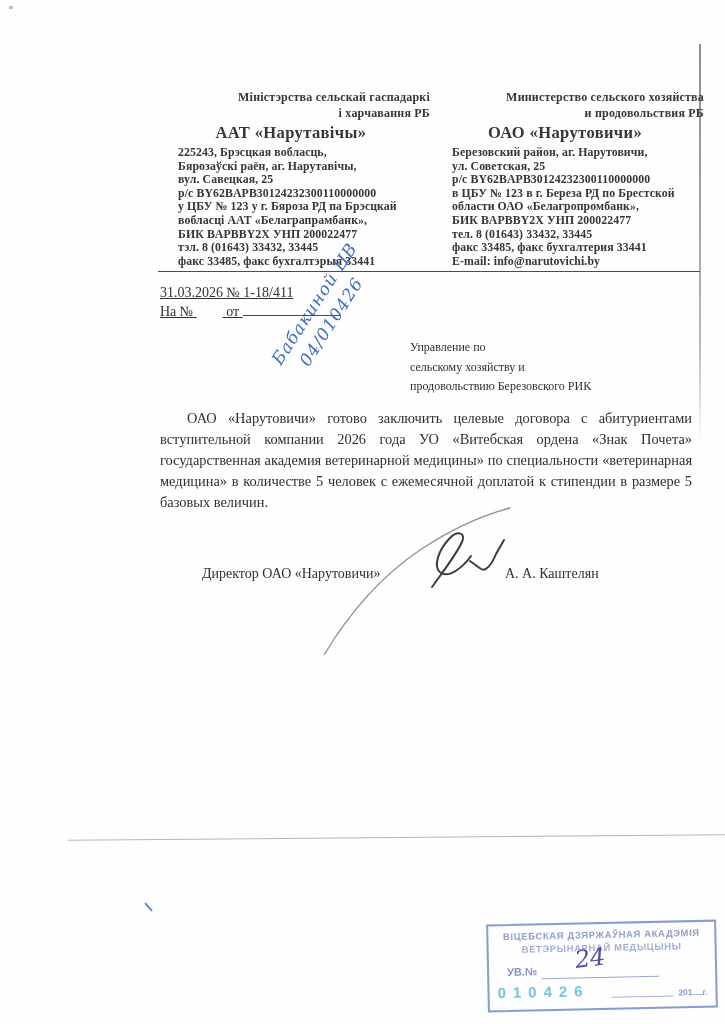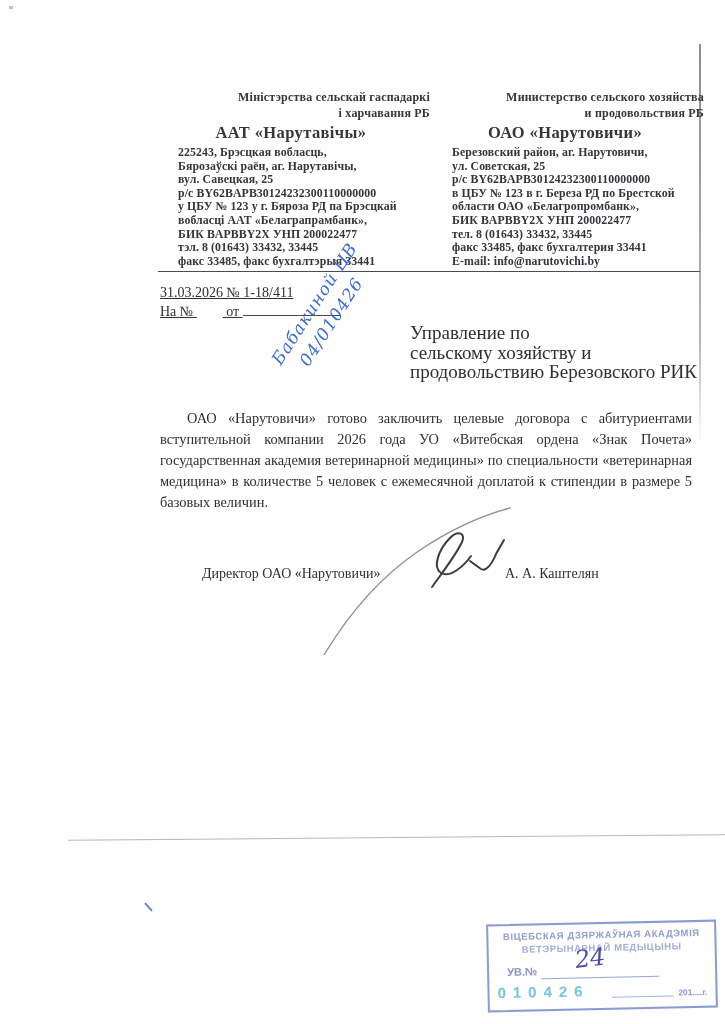--- a/index.html
+++ b/index.html
@@ -30,21 +30,21 @@
   
   .hand-note{
     position:absolute;left:246px;top:272px;width:175px;
     transform:rotate(-57deg);
     font-family:"DejaVu Serif", serif;font-style:italic;
     font-size:17px;line-height:24px;color:#3e6cc6;letter-spacing:1px;
     text-align:left;white-space:nowrap;
   }
   .hand-note .l2{padding-left:14px;}
   
-  .addressee{position:absolute;left:410px;top:323px;width:300px;font-size:19px;line-height:19.5px;}
+  .addressee{position:absolute;left:410px;top:338px;width:300px;font-size:12px;line-height:19.5px;}
   
   .body-par{position:absolute;left:160px;top:408px;width:532px;
     font-size:14.4px;line-height:21px;text-align:justify;text-indent:27px;color:#2f2f33;}
   
   .sig-title{position:absolute;left:163px;top:566px;font-size:14px;margin-left:39px;}
   .sig-name{position:absolute;left:505px;top:566px;font-size:14px;text-align:right;}
   .sig-svg{position:absolute;left:282px;top:503px;width:235px;height:152px;}
   
   .stamp{
     position:absolute;left:487px;top:922px;width:230px;height:88px;

